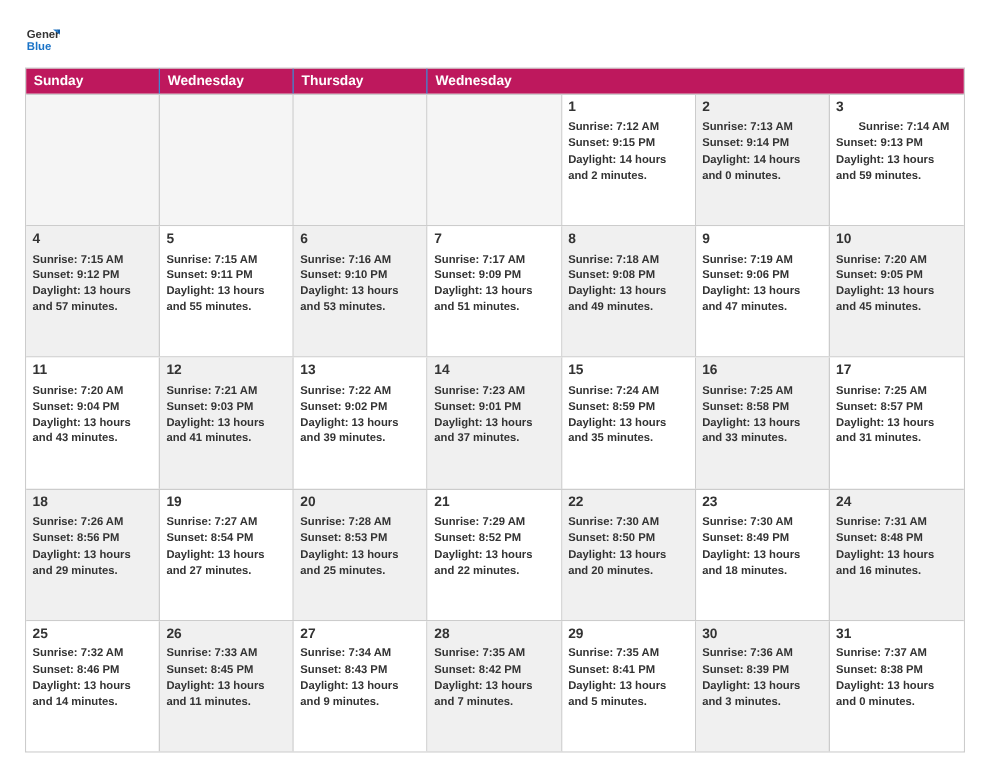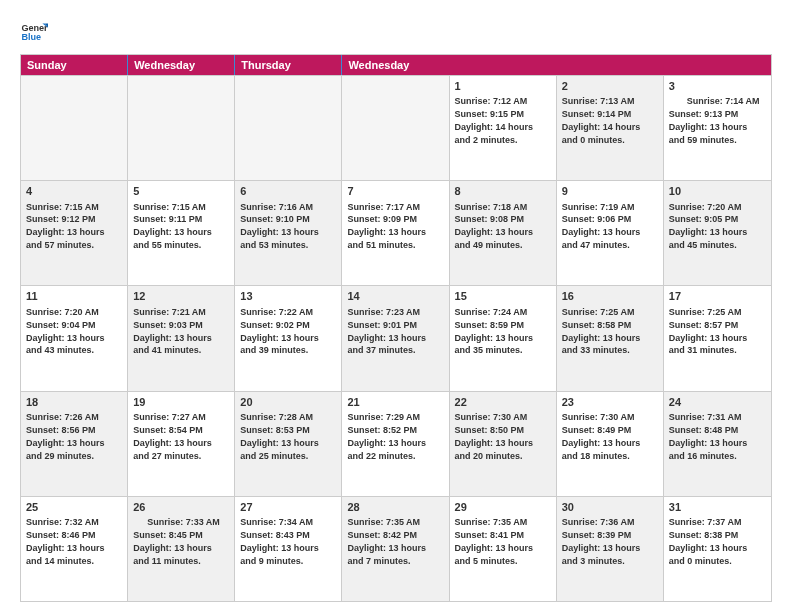--- a/index.html
+++ b/index.html
@@ -238,21 +238,21 @@
           <div class="cal-cell shaded"><span class="day-num">24</span><span class="cell-text" style="white-space: pre-line;">Sunrise: 7:31 AM
 Sunset: 8:48 PM
 Daylight: 13 hours
 and 16 minutes.</span></div>
         </div>
         <div class="cal-row">
           <div class="cal-cell"><span class="day-num">25</span><span class="cell-text" style="white-space: pre-line; text-align: right;">Sunrise: 7:32 AM
 Sunset: 8:46 PM
 Daylight: 13 hours
 and 14 minutes.</span></div>
-          <div class="cal-cell shaded"><span class="day-num">26</span><span class="cell-text" style="white-space: pre-line; margin-left: 14px;">Sunrise: 7:33 AM
+          <div class="cal-cell shaded"><span class="day-num">26</span><span class="cell-text" style="white-space: pre-line;">Sunrise: 7:33 AM
 Sunset: 8:45 PM
 Daylight: 13 hours
 and 11 minutes.</span></div>
           <div class="cal-cell"><span class="day-num">27</span><span class="cell-text" style="white-space: pre-line; text-align: right;">Sunrise: 7:34 AM
 Sunset: 8:43 PM
 Daylight: 13 hours
 and 9 minutes.</span></div>
           <div class="cal-cell shaded"><span class="day-num">28</span><span class="cell-text" style="white-space: pre-line;">Sunrise: 7:35 AM
 Sunset: 8:42 PM
 Daylight: 13 hours

